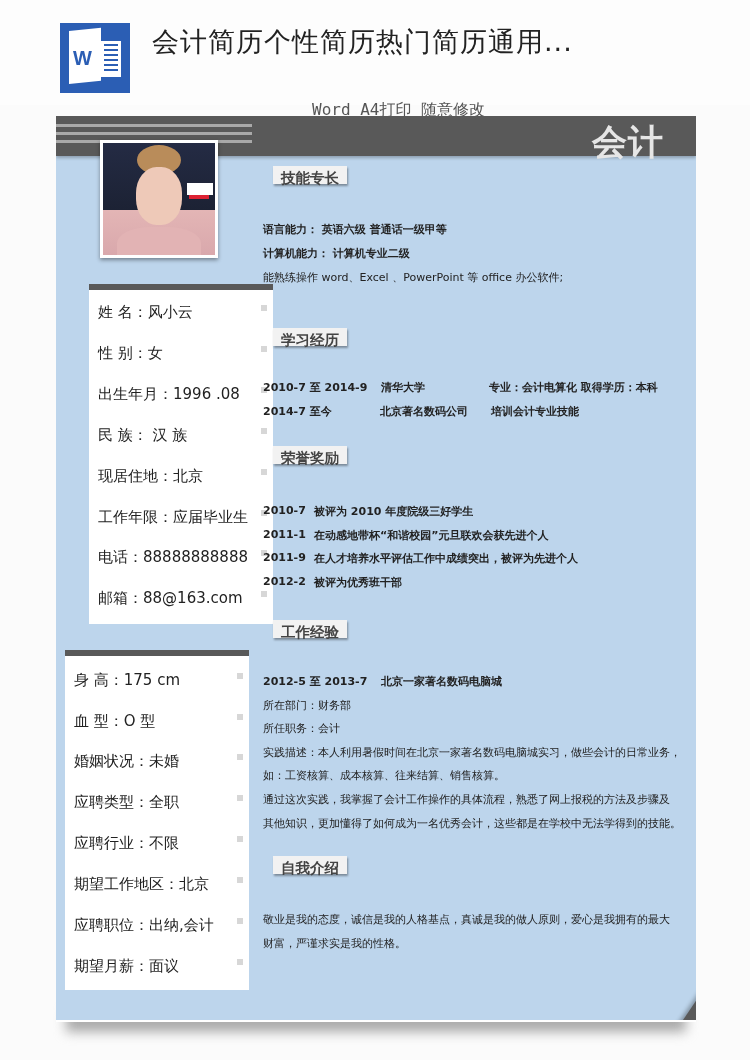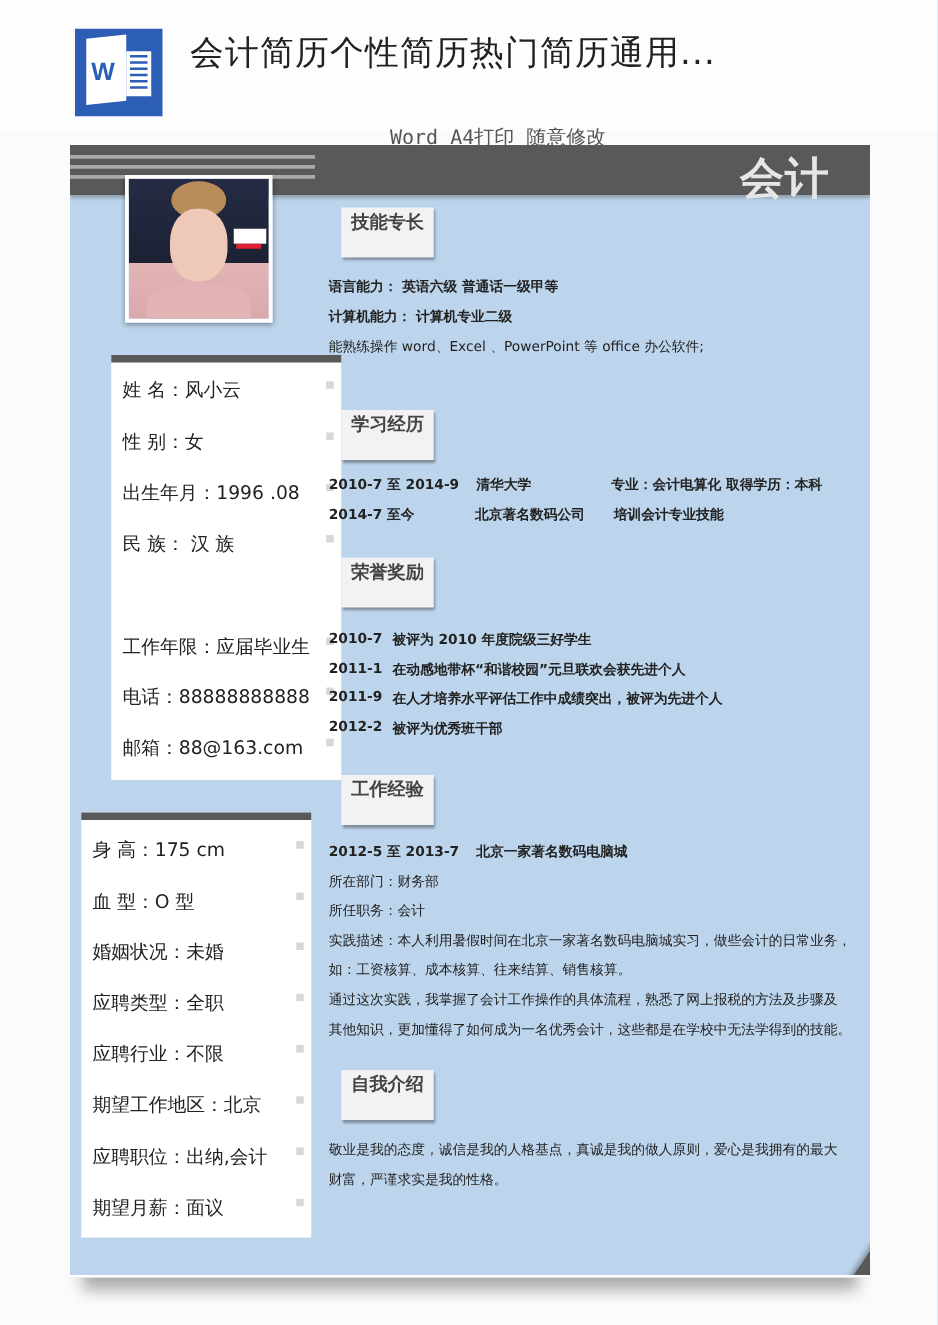--- a/index.html
+++ b/index.html
@@ -32,21 +32,21 @@
   .photo .body { position:absolute; left:14px; top:84px; width:84px; height:40px; border-radius:40% 40% 0 0; background:#e2b3b4; }
   .photo .logo { position:absolute; left:84px; top:40px; width:26px; height:12px; background:#fff; }
   .photo .logo2 { position:absolute; left:86px; top:52px; width:20px; height:4px; background:#d23; }
 
   .card { position:absolute; left:9px; width:184px; background:#fff; border-top:6px solid #595959; }
   .card1 { top:168px; height:334px;margin-left:24px; }
   .card2 { top:534px; height:334px; }
   .info-row { position:absolute; left:9px; right:6px; font-size:15px; color:#222; white-space:nowrap; }
   .info-row .sq { position:absolute; right:0; top:2px; width:6px; height:6px; background:#d7d7d7; }
 
-  .sec-title { position:absolute; left:217px; width:74px; height:40px; background:#f2f2f2; box-shadow:1px 2px 2px rgba(0,0,0,0.35); font-size:14.5px; font-weight:bold; color:#444; text-align:center; line-height:24px; }
+  .sec-title { position:absolute; left:217px; width:74px; height:18px; background:#f2f2f2; box-shadow:1px 2px 2px rgba(0,0,0,0.35); font-size:14.5px; font-weight:bold; color:#444; text-align:center; line-height:24px; }
   .line { position:absolute; left:207px; font-size:11px; color:#222; white-space:nowrap; }
   .b { font-weight:bold; }
   .col { position:absolute; }
 
   .diag { position:absolute; left:596px; top:820px; width:22px; height:130px; background:#595959; transform:skew(-34deg); transform-origin:bottom left; box-shadow:-3px 0 4px rgba(0,0,0,0.3); }
 </style>
 </head>
 <body>
 
 <div class="banner">
@@ -82,20 +82,21 @@
       <div class="body"></div>
     <div class="logo"></div>
       <div class="logo2"></div>
   </div>
 
   <div class="card card1">
     <div class="info-row" style="top:13px"><span>姓 名：风小云</span><i class="sq"></i></div>
     <div class="info-row" style="top:54px"><span>性 别：女</span><i class="sq"></i></div>
     <div class="info-row" style="top:95px"><span>出生年月：1996 .08</span><i class="sq"></i></div>
     <div class="info-row" style="top:136px"><span>民 族： 汉 族</span><i class="sq"></i></div>
+    <div class="info-row" style="top:177px"><span>现居住地：北京</span><i class="sq"></i></div>
     <div class="info-row" style="top:218px"><span>工作年限：应届毕业生</span><i class="sq"></i></div>
     <div class="info-row" style="top:258px"><span>电话：88888888888</span><i class="sq"></i></div>
     <div class="info-row" style="top:299px"><span>邮箱：88@163.com</span><i class="sq"></i></div>
   </div>
 
   <div class="card card2">
     <div class="info-row" style="top:15px"><span>身 高：175 cm</span><i class="sq"></i></div>
     <div class="info-row" style="top:56px"><span>血 型：O 型</span><i class="sq"></i></div>
     <div class="info-row" style="top:96px"><span>婚姻状况：未婚</span><i class="sq"></i></div>
     <div class="info-row" style="top:137px"><span>应聘类型：全职</span><i class="sq"></i></div>

